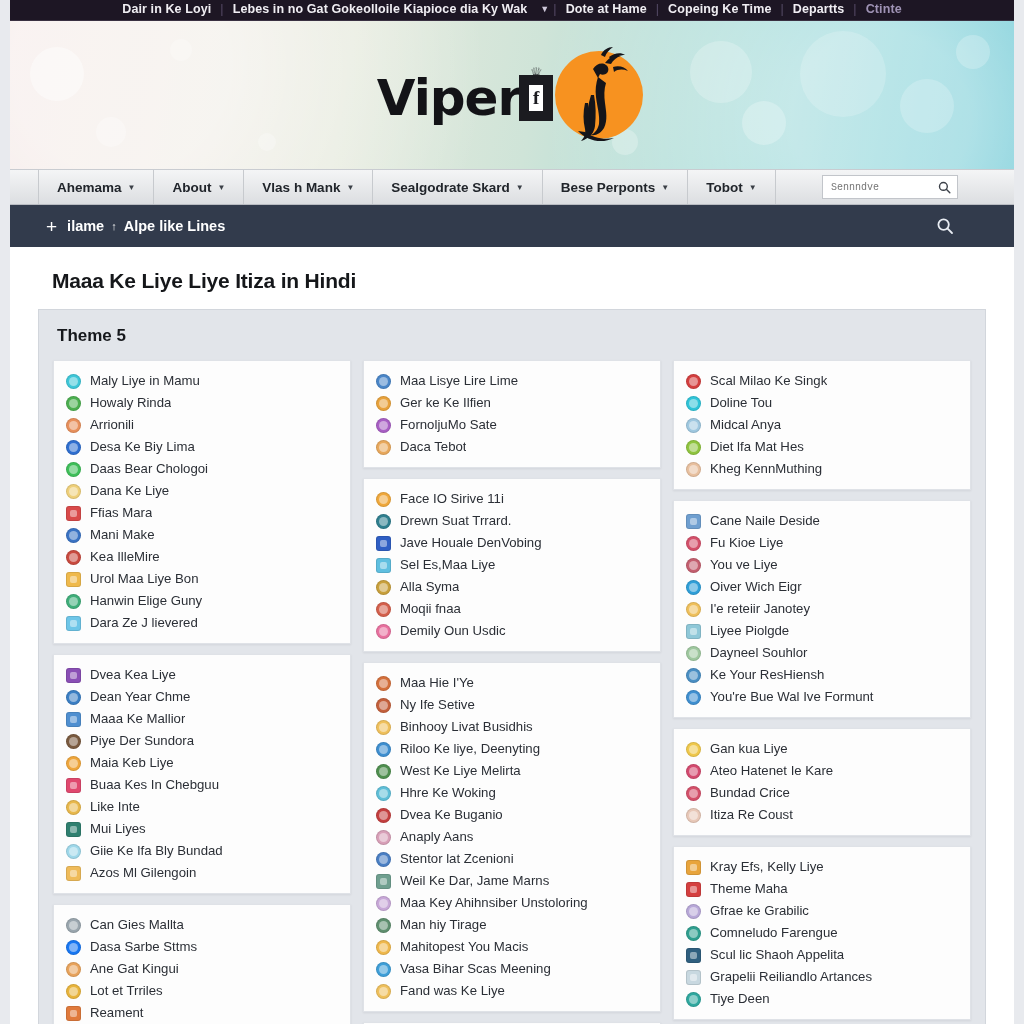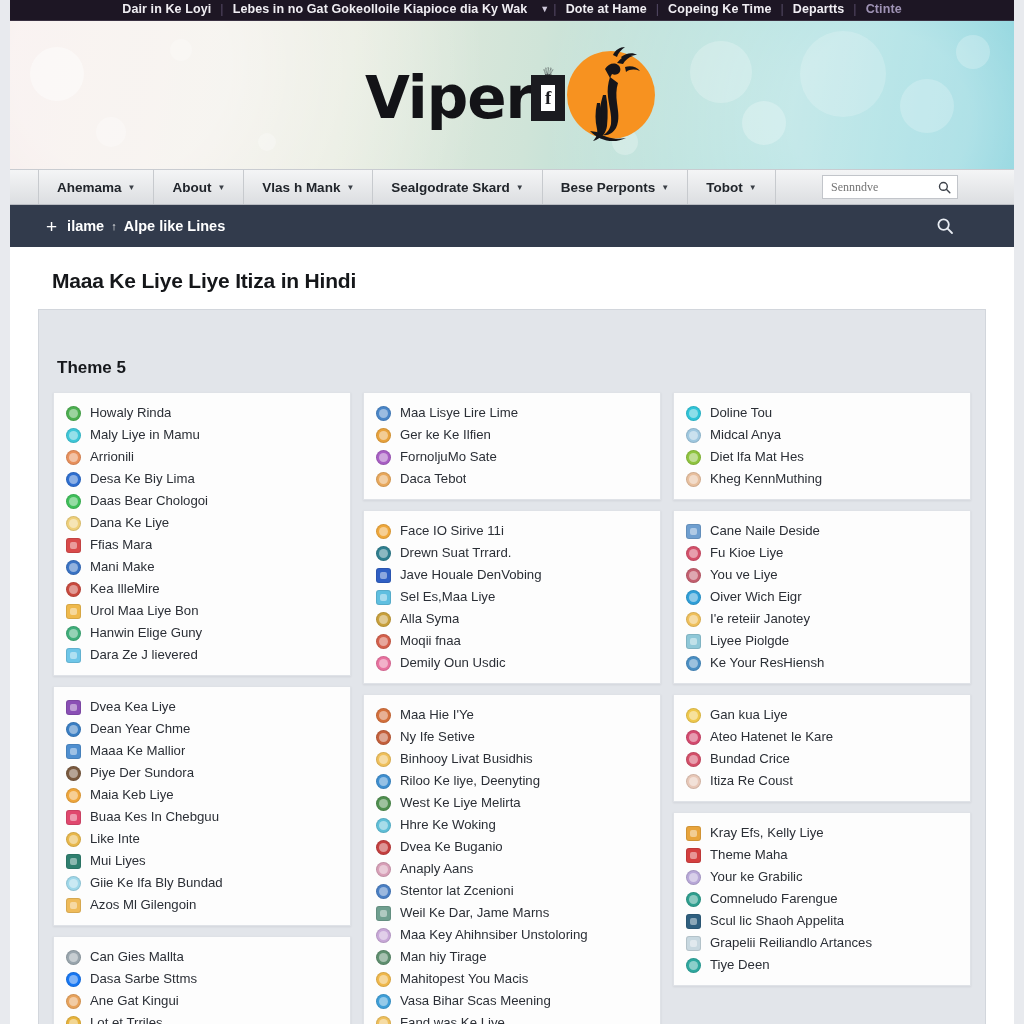--- a/index.html
+++ b/index.html
@@ -29,21 +29,21 @@
     position:relative;height:148px;overflow:hidden;
     background:
       radial-gradient(circle at 12% 30%, rgba(255,255,255,.55) 0 12%, rgba(255,255,255,0) 40%),
       radial-gradient(circle at 86% 66%, rgba(255,255,255,.45) 0 10%, rgba(255,255,255,0) 38%),
       linear-gradient(100deg,#f3e4e2 0%,#efe7e0 16%,#e6eadd 34%,#cfe4d8 52%,#a9dcd8 70%,#7fd0d6 86%,#62c4d2 100%);
   }
   .bokeh{position:absolute;border-radius:50%;background:rgba(255,255,255,.42);pointer-events:none;}
   .hero-inner{position:absolute;inset:0;display:flex;align-items:center;justify-content:center;}
   .logo{display:flex;align-items:center;gap:0px;}
   .logo-word{
-    font-size:58px;font-weight:bold;color:#131317;letter-spacing:-1px;
+    font-size:50px;font-weight:bold;color:#131317;letter-spacing:-1px;
     font-family:"DejaVu Sans","Liberation Sans",sans-serif;line-height:1;margin-top:6px;
   }
   .logo-word.second{margin-left:-6px;}
   .crest{
     position:relative;width:34px;height:52px;margin:0 2px 0 -2px;
     display:flex;align-items:flex-end;justify-content:center;
   }
   .crest-shield{
     width:30px;height:42px;background:#1b1b20;border:2px solid #1b1b20;
     display:flex;align-items:center;justify-content:center;color:#fff;
@@ -69,22 +69,22 @@
     border-right:1px solid #c7cace;font-weight:bold;cursor:pointer;
   }
   .nav-item:first-child{margin-left:38px;border-left:1px solid #c7cace;}
   .nav .caret{font-size:8px;color:#3a3f46;}
   .nav-search{
     margin-left:auto;margin-right:66px;align-self:center;
     width:122px;height:22px;background:#fff;border:1px solid #c2c5ca;
     display:flex;align-items:center;padding:0 6px;gap:4px;
   }
   .nav-search input{
-    border:0;outline:0;flex:1;font-size:12px;color:#4a4f56;background:transparent;
-    font-family:Liberation Serif, serif;width:100%;
+    border:0;outline:0;flex:1;font-size:10px;color:#4a4f56;background:transparent;
+    font-family:Liberation Mono, monospace;width:100%;
   }
   .nav-search .mag{width:13px;height:13px;flex:0 0 auto;color:#3c4149;}
 
   
   .crumbbar{
     height:42px;background:#323b4c;display:flex;align-items:center;
     color:#fff;font-size:14.5px;font-weight:bold;position:relative;
   }
   .crumbbar .plus{margin-left:46px;margin-right:10px;font-size:19px;font-weight:normal;line-height:1;}
   .crumbbar .crumbs{display:flex;align-items:center;gap:7px;}
@@ -97,21 +97,21 @@
   
   .content{background:#fff;padding:0 24px 0 24px;min-height:600px;}
   .page-title{
     font-size:21px;font-weight:bold;color:#15171a;padding:22px 0 16px 28px;
     letter-spacing:-.2px;
   }
   .theme-panel{
     margin:0 14px;background:#e2e5ea;border:1px solid #d2d6dc;
     padding:14px 14px 16px 14px;
   }
-  .theme-head{font-size:17px;font-weight:bold;color:#16181c;padding:2px 4px 14px 4px;margin-top:32px;}
+  .theme-head{font-size:17px;font-weight:bold;color:#16181c;padding:2px 4px 14px 4px;}
   .cols{display:flex;gap:12px;align-items:flex-start;}
   .col{flex:1;display:flex;flex-direction:column;gap:10px;min-width:0;}
 
   .card{
     background:#fdfdfd;border:1px solid #dfe2e7;
     box-shadow:0 1px 2px rgba(20,25,35,.08);
     padding:9px 10px 9px 12px;
   }
   .row{
     display:flex;align-items:center;gap:9px;
@@ -248,26 +248,26 @@
 
   <div class="content">
     <div class="page-title">Maaa Ke Liye Liye Itiza in Hindi</div>
 
     <div class="theme-panel">
       <div class="theme-head">Theme 5</div>
       <div class="cols" id="cols">
           <div class="col">
             <div class="card">
               <div class="row">
+                <span class="ico" style="background: rgb(62, 199, 216);"></span>
+                <span class="txt">Maly Liye in Mamu</span>
+              </div>
+              <div class="row">
                 <span class="ico" style="background: rgb(76, 175, 80);"></span>
                 <span class="txt">Howaly Rinda</span>
-              </div>
-              <div class="row">
-                <span class="ico" style="background: rgb(62, 199, 216);"></span>
-                <span class="txt">Maly Liye in Mamu</span>
               </div>
               <div class="row">
                 <span class="ico" style="background: rgb(232, 144, 92);"></span>
                 <span class="txt">Arrionili</span>
               </div>
               <div class="row">
                 <span class="ico" style="background: rgb(47, 111, 208);"></span>
                 <span class="txt">Desa Ke Biy Lima</span>
               </div>
               <div class="row">
@@ -477,20 +477,24 @@
               <div class="row">
                 <span class="ico" style="background: rgb(239, 192, 92);"></span>
                 <span class="txt">Fand was Ke Liye</span>
               </div>
             </div>
             <div class="card"></div>
           </div>
           <div class="col">
             <div class="card">
               <div class="row">
+                <span class="ico" style="background: rgb(212, 63, 63);"></span>
+                <span class="txt">Scal Milao Ke Singk</span>
+              </div>
+              <div class="row">
                 <span class="ico" style="background: rgb(47, 196, 216);"></span>
                 <span class="txt">Doline Tou</span>
               </div>
               <div class="row">
                 <span class="ico" style="background: rgb(159, 200, 224);"></span>
                 <span class="txt">Midcal Anya</span>
               </div>
               <div class="row">
                 <span class="ico" style="background: rgb(143, 196, 63);"></span>
                 <span class="txt">Diet lfa Mat Hes</span>
@@ -519,23 +523,31 @@
               </div>
               <div class="row">
                 <span class="ico" style="background: rgb(239, 192, 92);"></span>
                 <span class="txt">I'e reteiir Janotey</span>
               </div>
               <div class="row">
                 <span class="ico sq" style="background: rgb(143, 200, 216);"></span>
                 <span class="txt">Liyee Piolgde</span>
               </div>
               <div class="row">
+                <span class="ico" style="background: rgb(159, 200, 159);"></span>
+                <span class="txt">Dayneel Souhlor</span>
+              </div>
+              <div class="row">
                 <span class="ico" style="background: rgb(74, 143, 196);"></span>
                 <span class="txt">Ke Your ResHiensh</span>
               </div>
+              <div class="row">
+                <span class="ico" style="background: rgb(63, 143, 208);"></span>
+                <span class="txt">You're Bue Wal Ive Formunt</span>
+              </div>
             </div>
             <div class="card">
               <div class="row">
                 <span class="ico" style="background: rgb(239, 200, 76);"></span>
                 <span class="txt">Gan kua Liye</span>
               </div>
               <div class="row">
                 <span class="ico" style="background: rgb(212, 74, 111);"></span>
                 <span class="txt">Ateo Hatenet Ie Kare</span>
               </div>
@@ -552,21 +564,21 @@
               <div class="row">
                 <span class="ico sq" style="background: rgb(232, 164, 60);"></span>
                 <span class="txt">Kray Efs, Kelly Liye</span>
               </div>
               <div class="row">
                 <span class="ico sq" style="background: rgb(212, 63, 63);"></span>
                 <span class="txt">Theme Maha</span>
               </div>
               <div class="row">
                 <span class="ico" style="background: rgb(184, 168, 216);"></span>
-                <span class="txt">Your ke Grabilic</span>
+                <span class="txt">Gfrae ke Grabilic</span>
               </div>
               <div class="row">
                 <span class="ico" style="background: rgb(47, 159, 143);"></span>
                 <span class="txt">Comneludo Farengue</span>
               </div>
               <div class="row">
                 <span class="ico sq" style="background: rgb(47, 95, 127);"></span>
                 <span class="txt">Scul lic Shaoh Appelita</span>
               </div>
               <div class="row">

